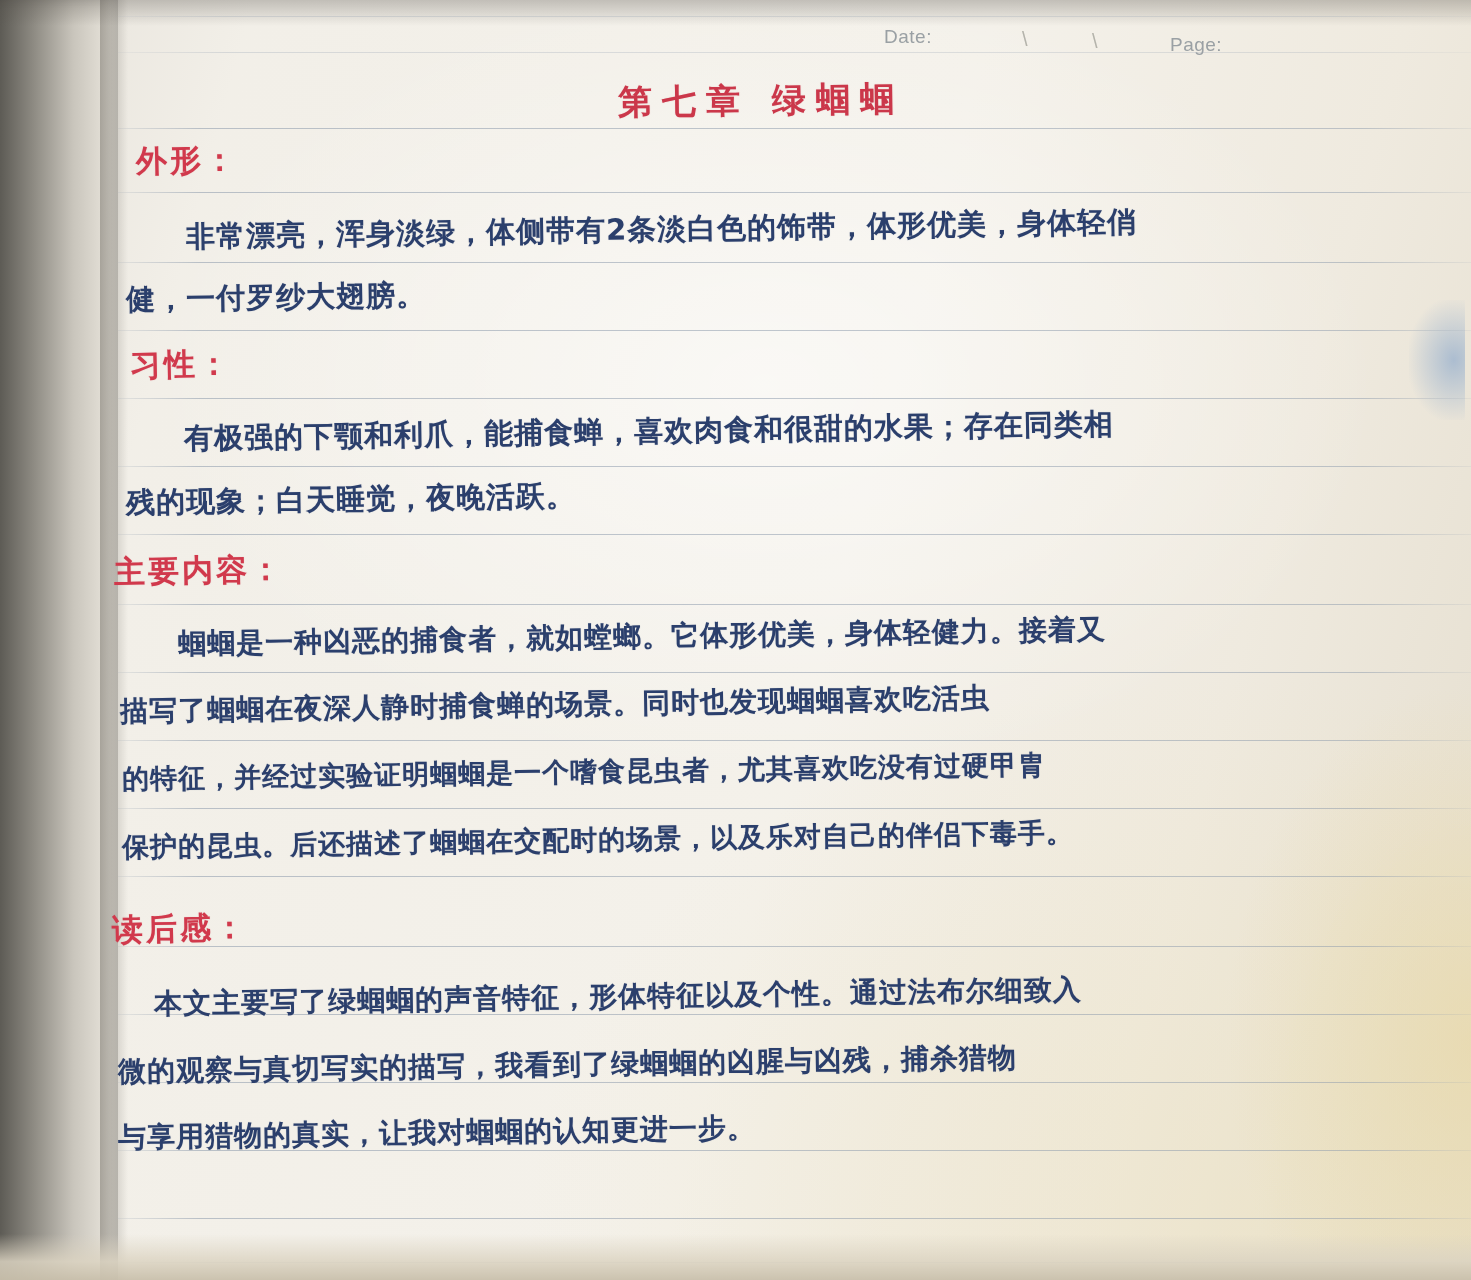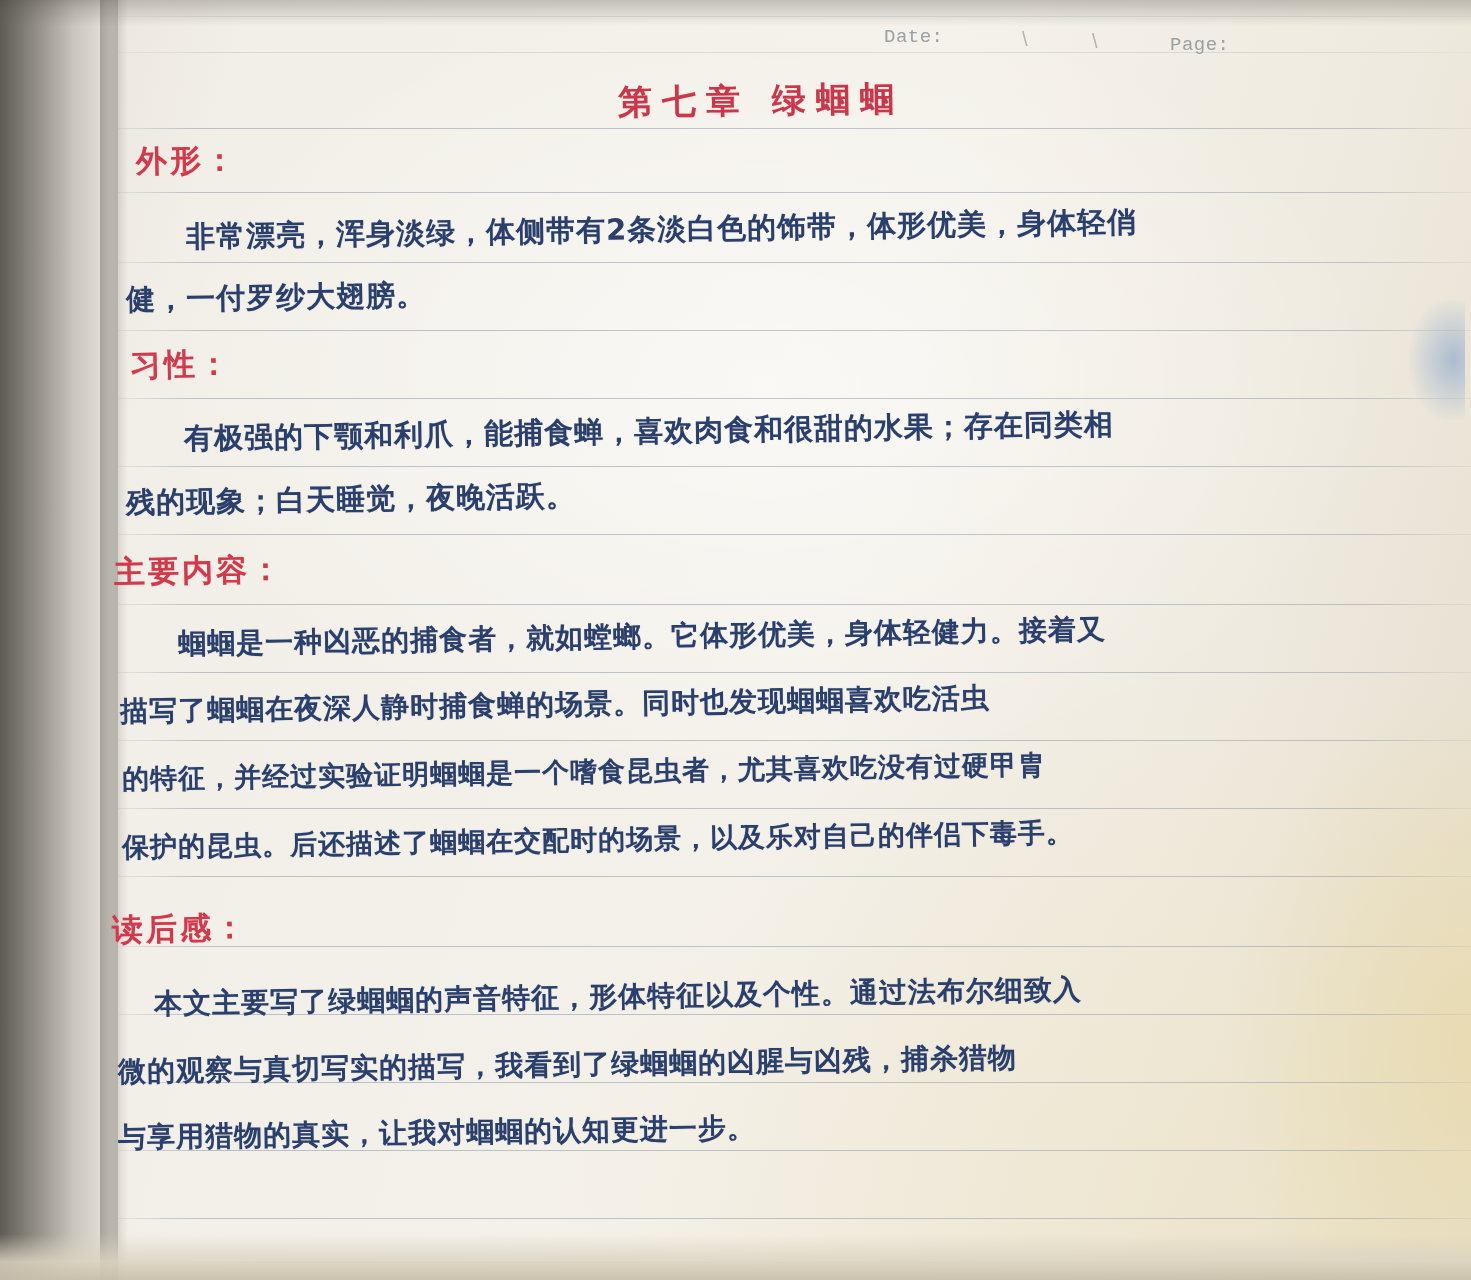--- a/index.html
+++ b/index.html
@@ -71,21 +71,21 @@
     background: linear-gradient(90deg, rgba(150,162,176,0.15), rgba(138,152,170,0.55) 6%, rgba(138,152,170,0.5) 92%, rgba(150,162,176,0.12));
   }
   .rule.faint { background: linear-gradient(90deg, rgba(160,170,185,0.10), rgba(150,162,178,0.3) 8%, rgba(150,162,178,0.26) 90%, rgba(160,170,185,0.08)); }
 
   
   .hdr {
     position: absolute;
     color: #9aa0a4;
     font-size: 19px;
     letter-spacing: 0.5px;
-    font-family: Liberation Mono, monospace;
+    font-family: Liberation Sans, sans-serif;
   }
   #date-label { left: 884px; top: 26px; }
   #page-label { left: 1170px; top: 34px; text-align: center; }
   .hdr-slash { position:absolute; color:#b4b3ab; font-size: 20px; }
 
   
   .hw {
     position: absolute;
     font-family: "DejaVu Sans", sans-serif;
     white-space: nowrap;

